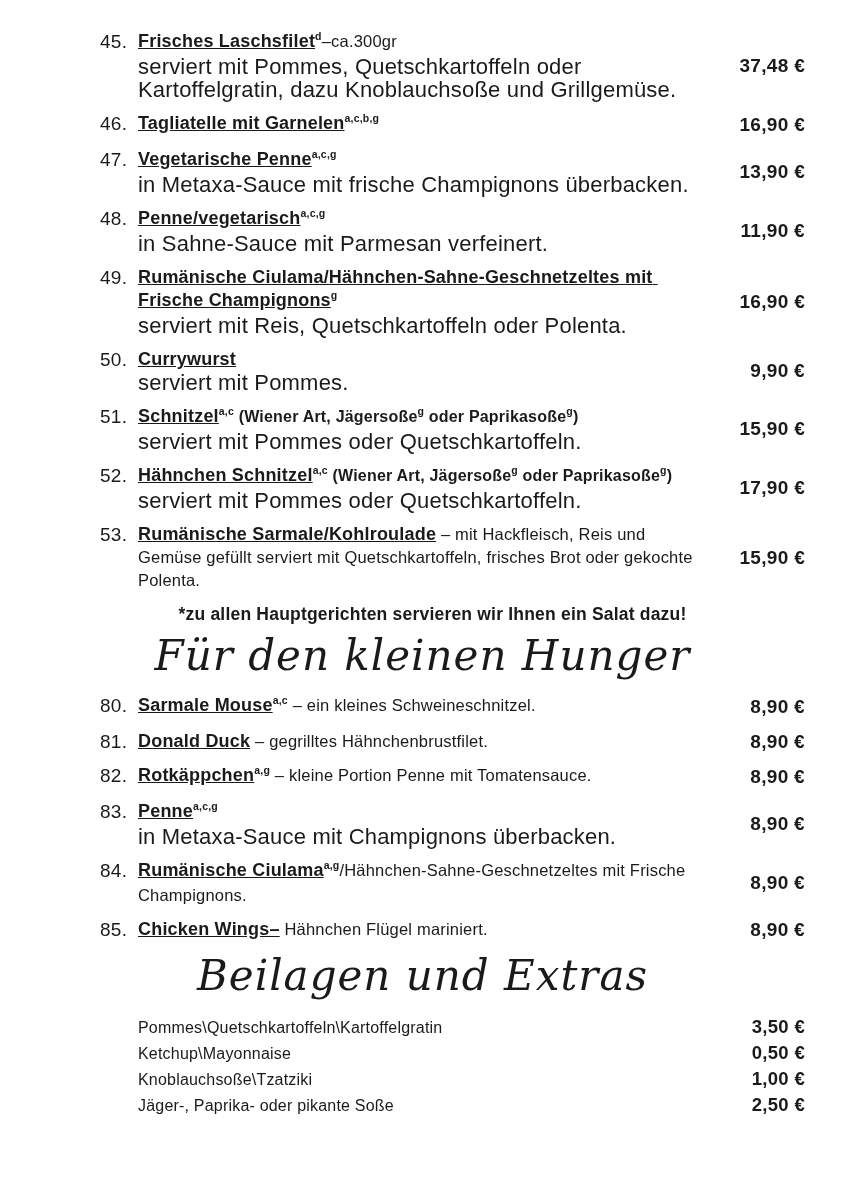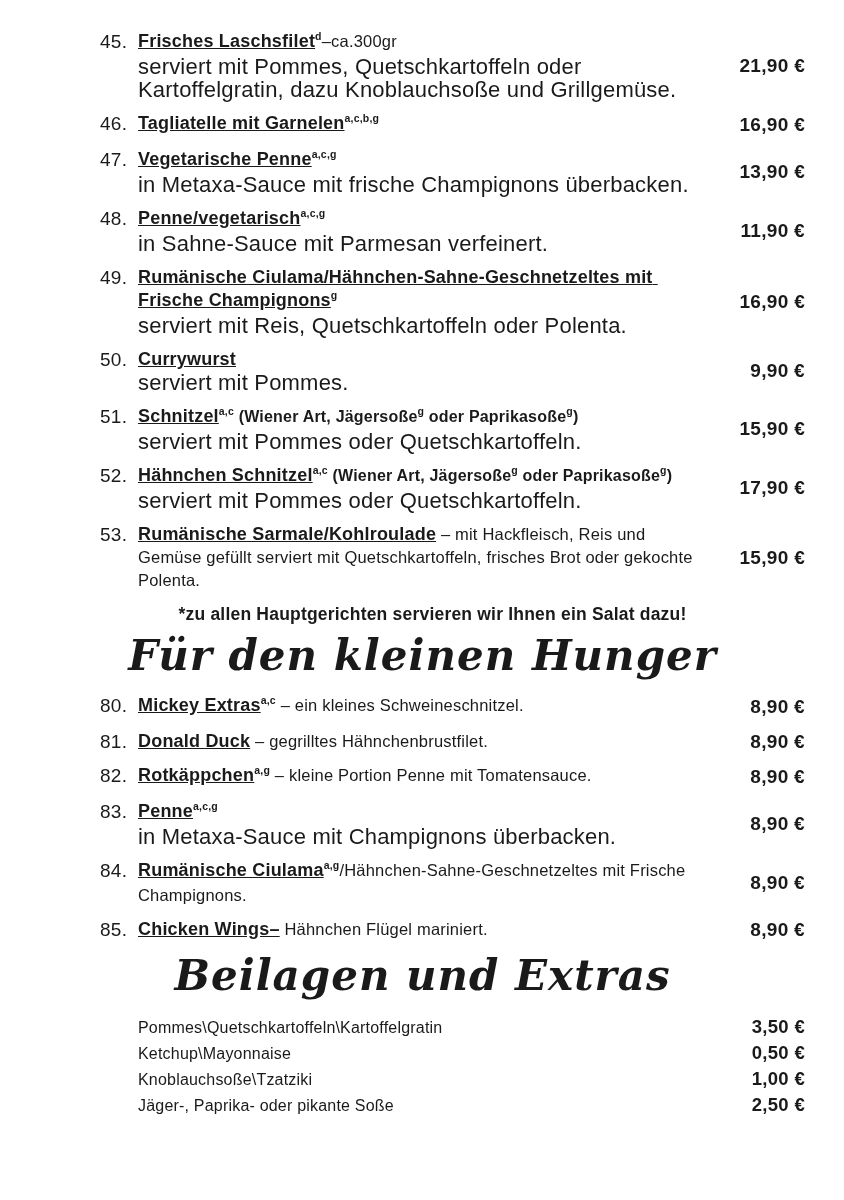--- a/index.html
+++ b/index.html
@@ -71,21 +71,21 @@
     font-weight: bold;
     font-size: 17.5px;
     line-height: 23px;
     margin: 10px 40px 6px 0;
     letter-spacing: 0.2px;
   }
   .section-header {
     text-align: center;
     font-family: "DejaVu Serif", serif;
     font-style: italic;
-    font-weight: bold;
+    font-weight: normal;
     font-size: 42px;
     line-height: 48px;
     margin: 6px 60px 14px 0;
     letter-spacing: 1px;
   }
 
   
   .extra {
     display: flex;
     align-items: baseline;
@@ -103,21 +103,21 @@
 <body style="background: rgb(255, 255, 255); color: rgb(26, 26, 26);">
 
 <div class="page" id="menu">
     <section class="menu-section">
       <div class="item">
         <div class="num">45.</div>
         <div class="body">
           <div class="title"><span class="tp tp-b">Frisches Laschsfilet</span><span class="tp tp-sup">d</span><span class="tp tp-r">–ca.300gr</span></div>
           <div class="desc">serviert mit Pommes, Quetschkartoffeln oder Kartoffelgratin, dazu Knoblauchsoße und Grillgemüse.</div>
         </div>
-        <div class="price">21,90 €</div>
+        <div class="price">37,48 €</div>
       </div>
       <div class="item">
         <div class="num">46.</div>
         <div class="body">
           <div class="title"><span class="tp tp-b">Tagliatelle mit Garnelen</span><span class="tp tp-sup">a,c,b,g</span></div>
         </div>
         <div class="price">16,90 €</div>
       </div>
       <div class="item">
         <div class="num">47.</div>
@@ -174,21 +174,21 @@
         </div>
         <div class="price">15,90 €</div>
       </div>
       <div class="section-note">*zu allen Hauptgerichten servieren wir Ihnen ein Salat dazu!</div>
     </section>
     <section class="menu-section">
       <div class="section-header">Für den kleinen Hunger</div>
       <div class="item">
         <div class="num">80.</div>
         <div class="body">
-          <div class="title"><span class="tp tp-b">Mickey Extras</span><span class="tp tp-sup">a,c</span><span class="tp tp-r"> – ein kleines Schweineschnitzel.</span></div>
+          <div class="title"><span class="tp tp-b">Sarmale Mouse</span><span class="tp tp-sup">a,c</span><span class="tp tp-r"> – ein kleines Schweineschnitzel.</span></div>
         </div>
         <div class="price">8,90 €</div>
       </div>
       <div class="item">
         <div class="num">81.</div>
         <div class="body">
           <div class="title"><span class="tp tp-b">Donald Duck</span><span class="tp tp-r"> – gegrilltes Hähnchenbrustfilet.</span></div>
         </div>
         <div class="price">8,90 €</div>
       </div>

